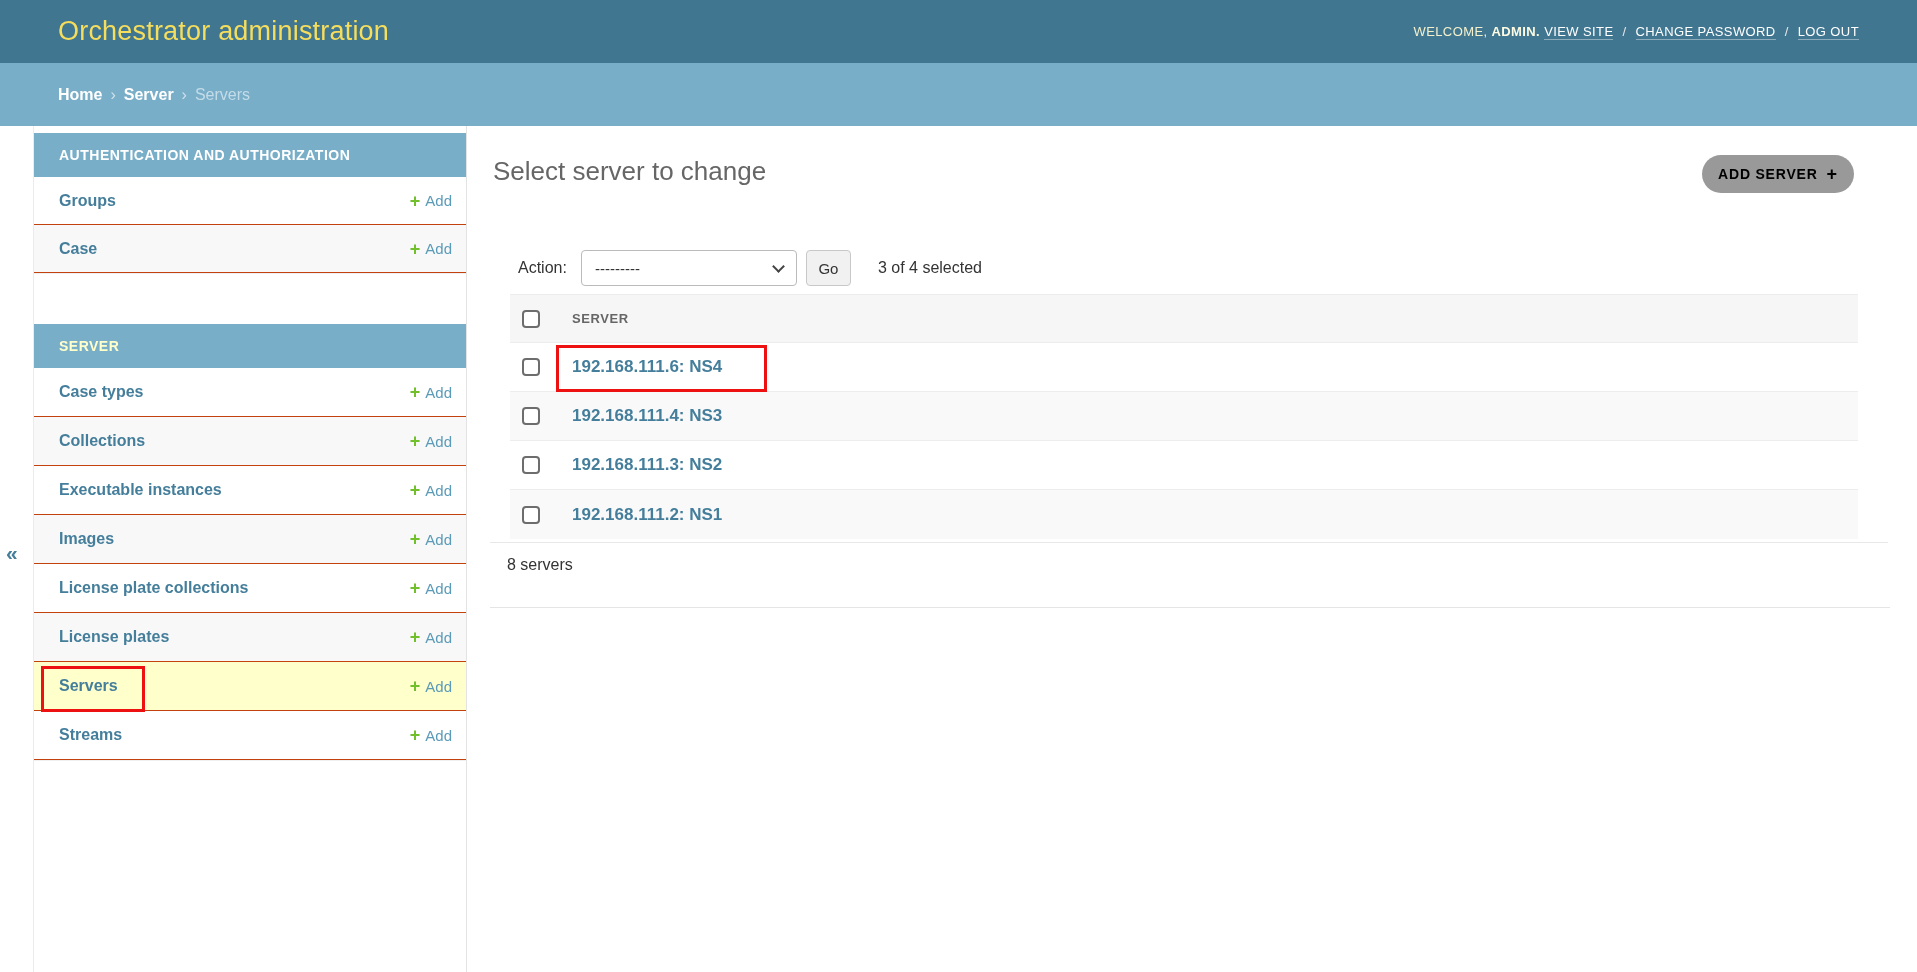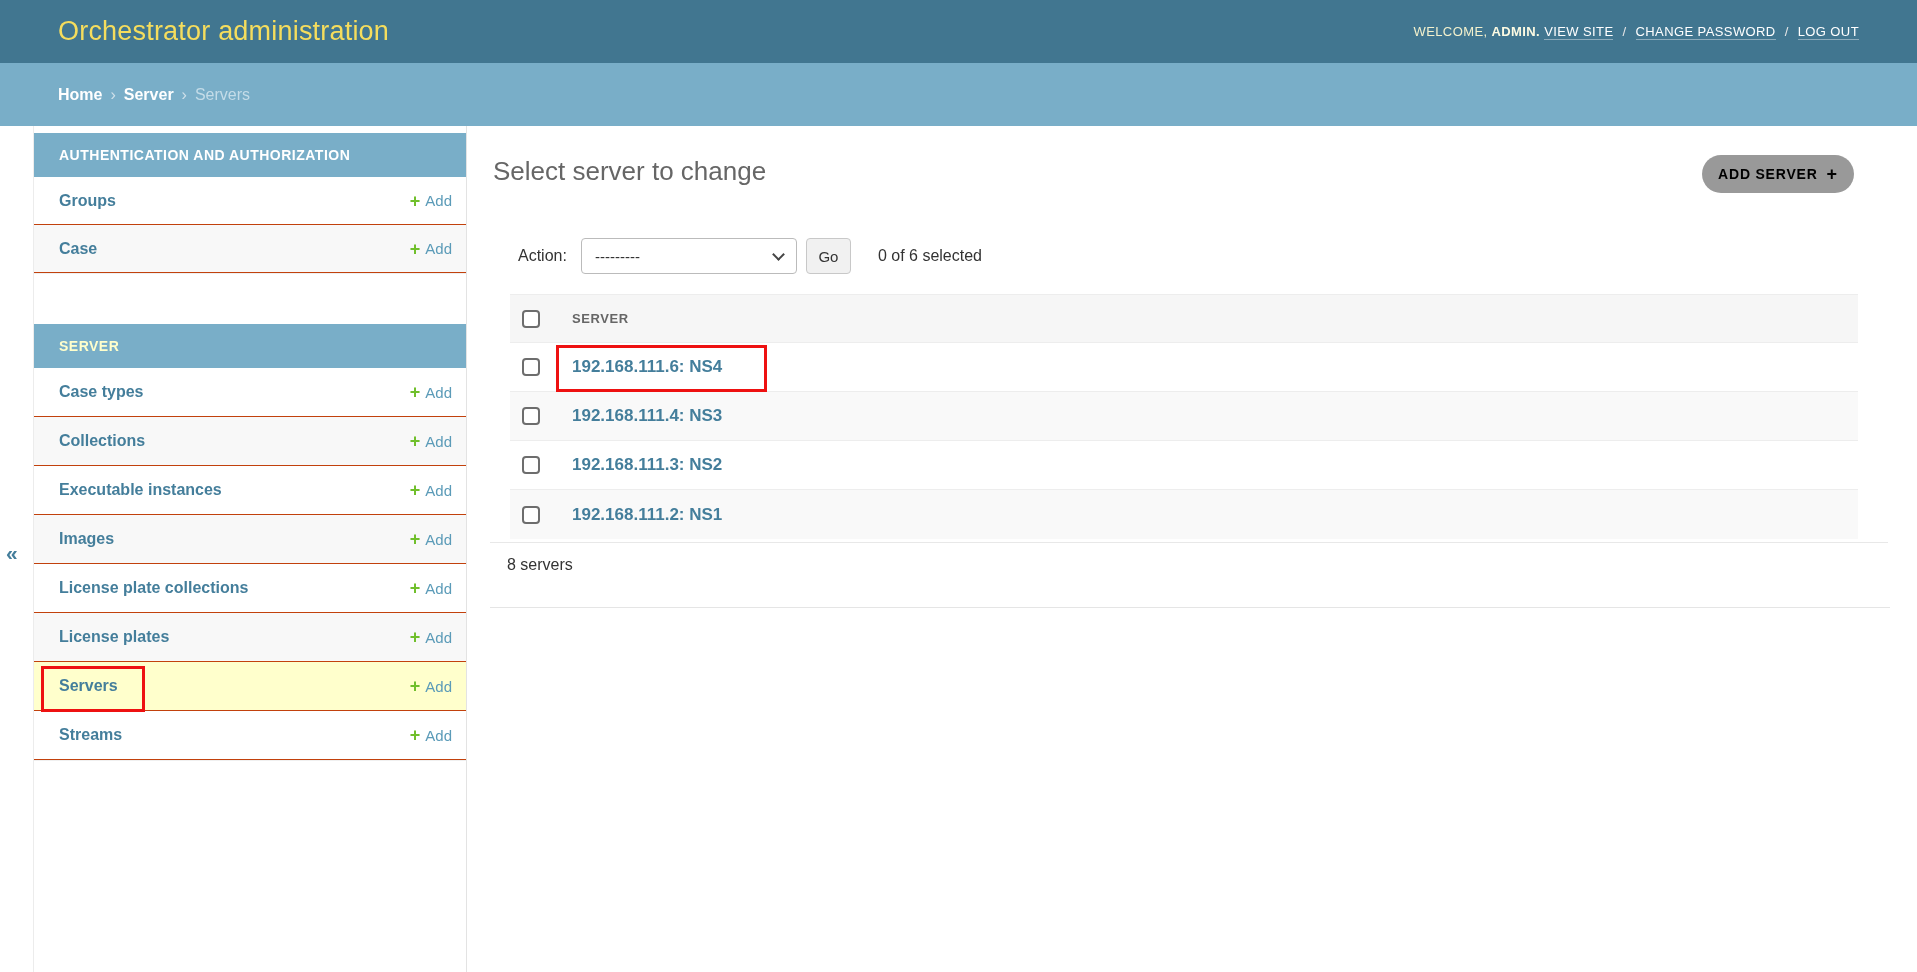--- a/index.html
+++ b/index.html
@@ -39,21 +39,21 @@
   .add-link .plus { color:#70bf2b; font-size:18px; font-weight:700; line-height:1; }
   .add-link .add-txt { color:#5b9bb8; font-size:15px; }
 
   
   .page-title { position:absolute; left:493px; top:156px; font-size:26px; font-weight:400; color:#666; }
   .add-server-btn { position:absolute; left:1702px; top:155px; width:152px; height:38px; border-radius:19px;
     background:#999; border:none; color:#000000; font-family:inherit; font-size:14px; font-weight:700; letter-spacing:.8px;
     display:flex; align-items:center; justify-content:center; gap:9px; cursor:pointer; }
   .add-server-btn .plus { font-size:18px; font-weight:700; line-height:1; }
 
-  .actions-row { position:absolute; left:518px; top:236px; height:40px; display:flex; align-items:center; font-size:16px; color:#333; }
+  .actions-row { position:absolute; left:518px; top:248px; height:40px; display:flex; align-items:center; font-size:16px; color:#333; }
   .actions-label { margin-right:14px; }
   .action-select { width:216px; height:36px; border:1px solid #bbb; border-radius:4px; background:#fff;
     display:flex; align-items:center; justify-content:space-between; padding:0 13px; font-size:15px; color:#333; cursor:pointer; }
   .chev { width:9px; height:9px; border-right:2px solid #444; border-bottom:2px solid #444; transform:rotate(45deg); margin-top:-4px; }
   .go-btn { margin-left:9px; width:45px; height:36px; background:#f1f1f1; border:1px solid #c8c8c8; border-radius:4px;
     font-family:inherit; font-size:15px; color:#333; cursor:pointer; }
   .sel-count { margin-left:27px; font-size:16px; color:#333; }
 
   .results { position:absolute; left:510px; top:294px; width:1348px; }
   .trow { height:49px; display:flex; align-items:center; border-bottom:1px solid #ededed; background:#fff; }
@@ -186,21 +186,21 @@
   <span class="plus">+</span>
 </button>
 
 <div class="actions-row">
   <span class="actions-label">Action:</span>
   <div class="action-select">
     <span>---------</span>
     <span class="chev"></span>
   </div>
   <button class="go-btn">Go</button>
-  <span class="sel-count">0 of 6 selected</span>
+  <span class="sel-count">3 of 4 selected</span>
 </div>
 
 <div class="results">
   <div class="trow head">
     <span class="cb"></span>
     <span class="col-head">SERVER</span>
   </div>
   <div class="trow">
     <span class="cb"></span>
     <a class="row-link">192.168.111.6: NS4</a>

